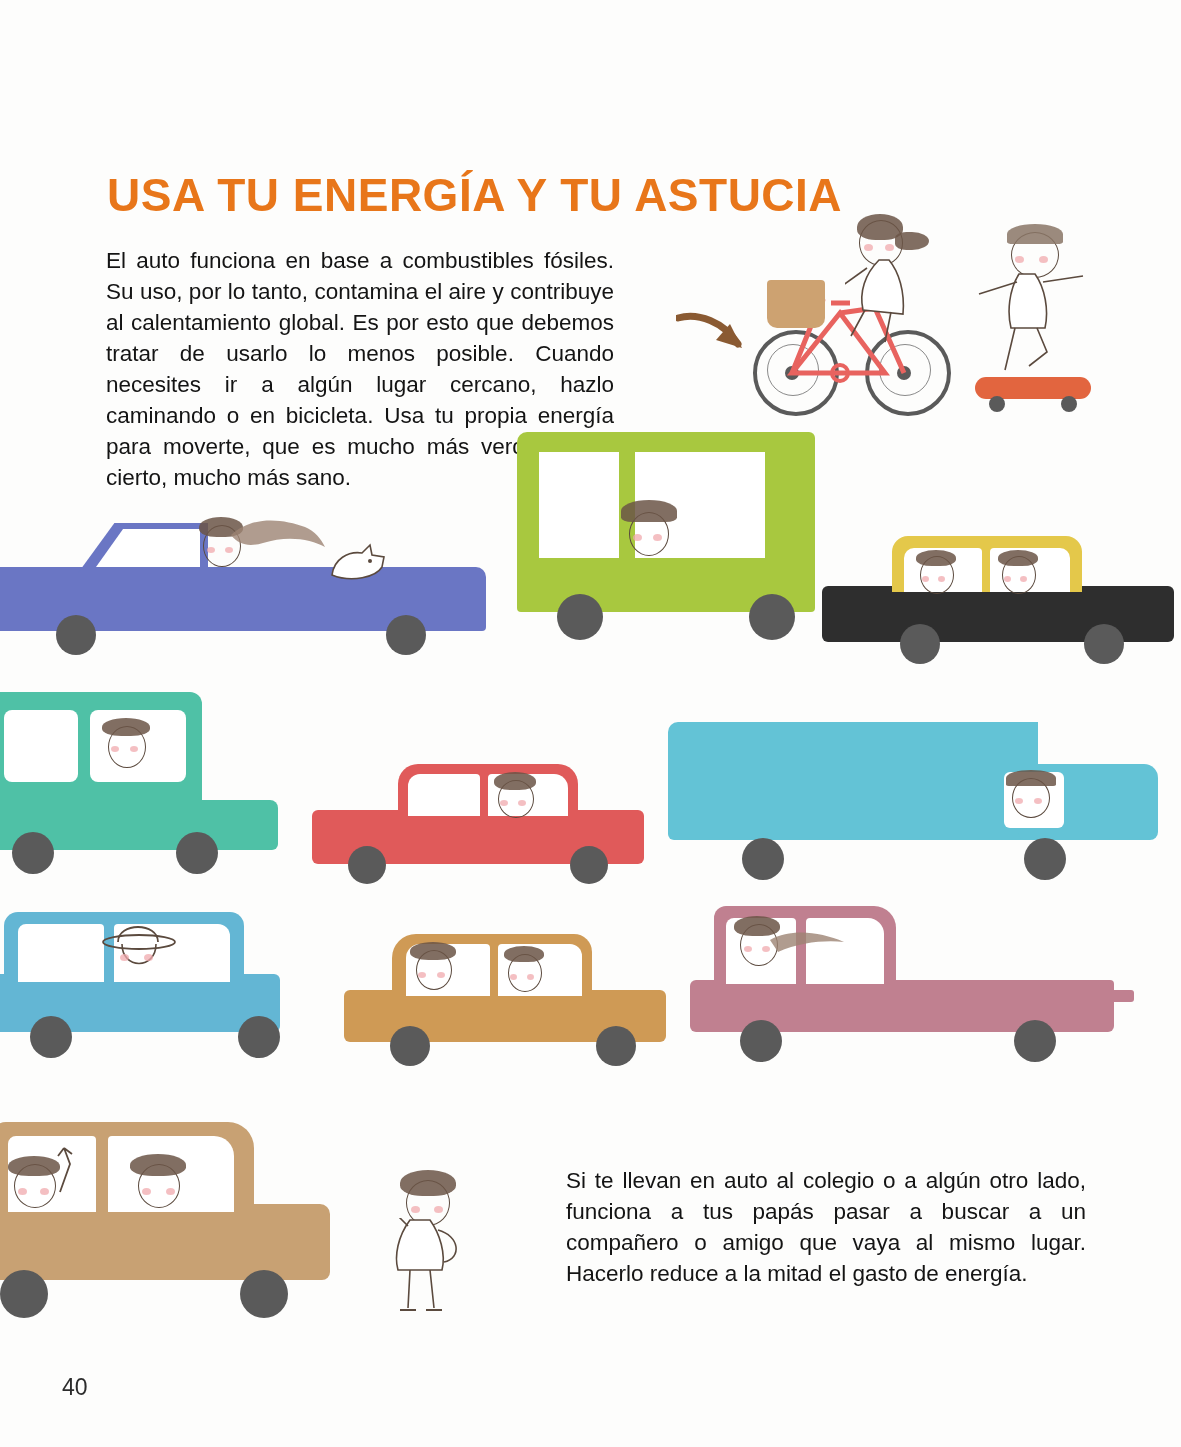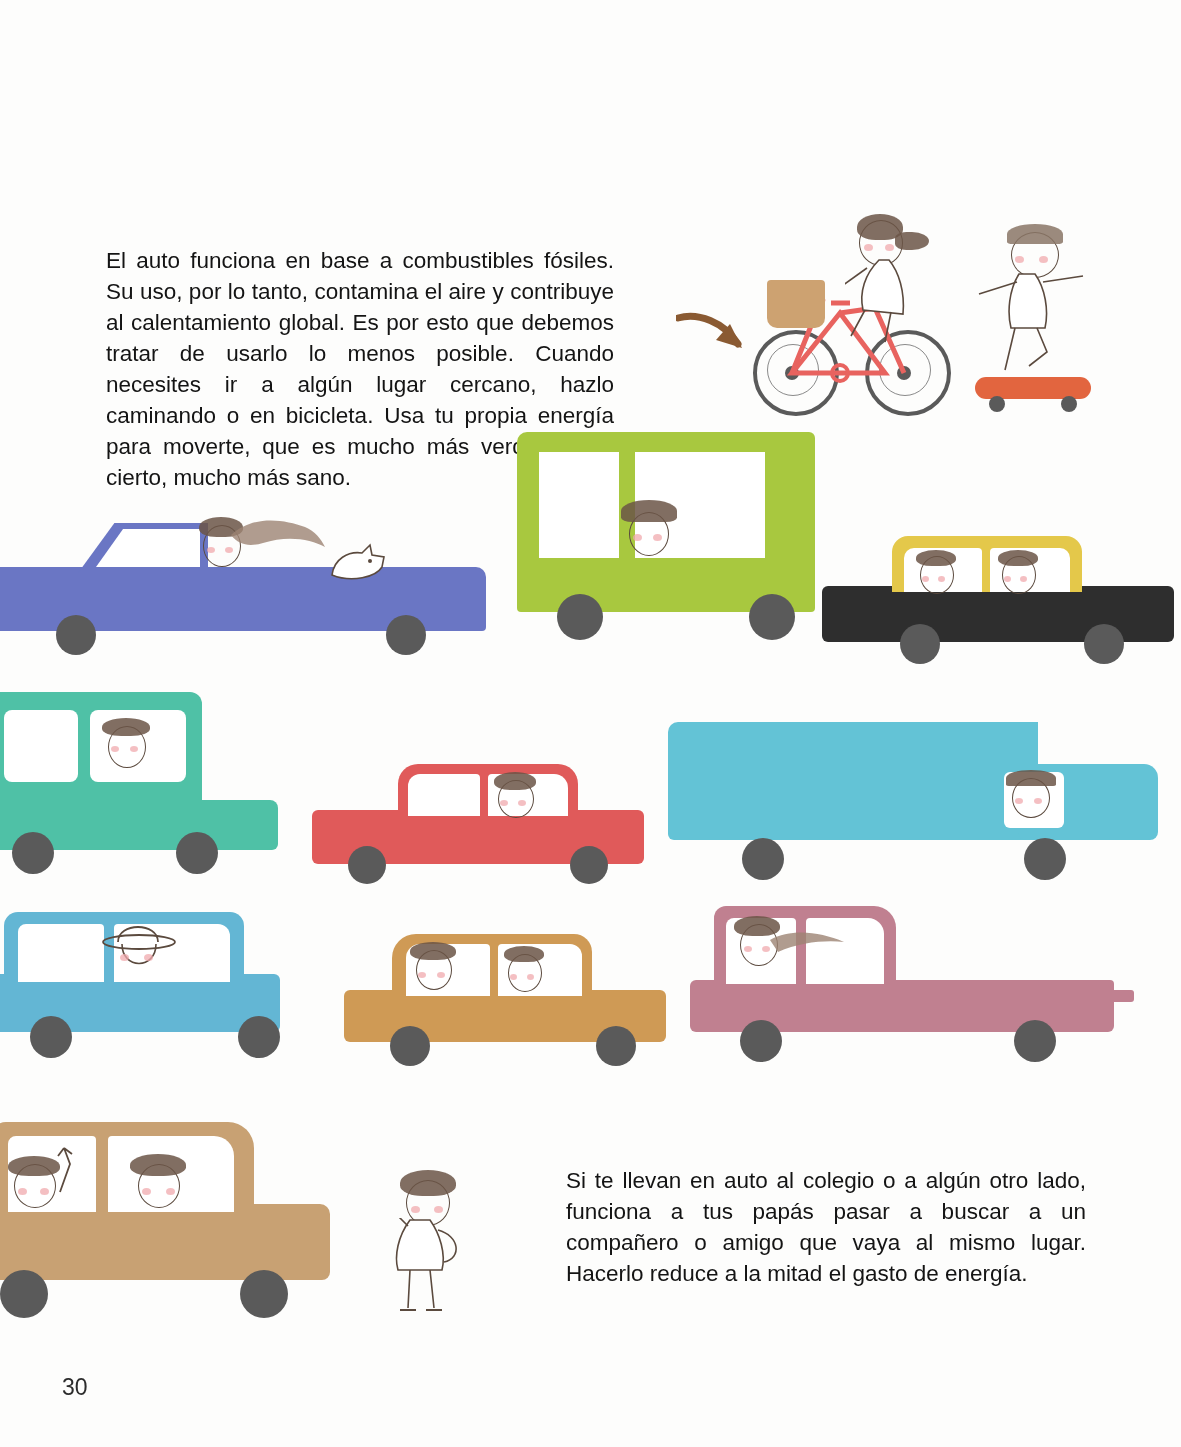--- a/index.html
+++ b/index.html
@@ -100,20 +100,21 @@
     top: 310px;
     width: 80px;
     height: 52px;
   }
 </style>
 </head>
 <body>
 
 <div class="page">
 
+  <h1 class="title">USA TU ENERGÍA Y TU ASTUCIA</h1>
 
   <p class="intro-text">El auto funciona en base a combustibles fósiles. Su uso, por lo tanto, contamina el aire y contribuye al calentamiento global. Es por esto que debemos tratar de usarlo lo menos posible. Cuando necesites ir a algún lugar cercano, hazlo caminando o en bicicleta. Usa tu propia energía para moverte, que es mucho más verde. Y por cierto, mucho más sano.</p>
 
   <svg class="arrow-swoosh" viewBox="0 0 80 52">
     <path d="M2 8 C 22 2, 48 12, 62 34" stroke="#8a5a32" stroke-width="7" fill="none" stroke-linecap="round"></path>
     <path d="M40 30 L66 38 L54 14" fill="#8a5a32"></path>
   </svg>
 
   <div class="art" style="left:745px; top:218px; width:210px; height:205px;">
 
@@ -360,15 +361,15 @@
       <path d="M46 2 C 34 18, 30 38, 34 52 L78 52 C 82 36, 76 16, 66 2 Z" fill="#ffffff" stroke="#5b4a3e" stroke-width="1.6"></path>
       <path d="M44 8 L16 -20 M14 -20 L10 -26 M14 -20 L20 -26" stroke="#5b4a3e" stroke-width="1.6" fill="none"></path>
       <path d="M74 12 C 96 18, 98 40, 80 44" stroke="#5b4a3e" stroke-width="1.6" fill="none"></path>
       <path d="M46 52 L44 90 M66 52 L70 90" stroke="#5b4a3e" stroke-width="1.6" fill="none"></path>
       <path d="M36 92 L52 92 M62 92 L78 92" stroke="#5b4a3e" stroke-width="2.2" fill="none"></path>
     </svg>
   </div>
 
   <p class="bottom-text">Si te llevan en auto al colegio o a algún otro lado, funciona a tus papás pasar a buscar a un compañero o amigo que vaya al mismo lugar. Hacerlo reduce a la mitad el gasto de energía.</p>
 
-  <div class="page-number">30</div>
+  <div class="page-number">40</div>
 
 </div>
 
 </body></html>

